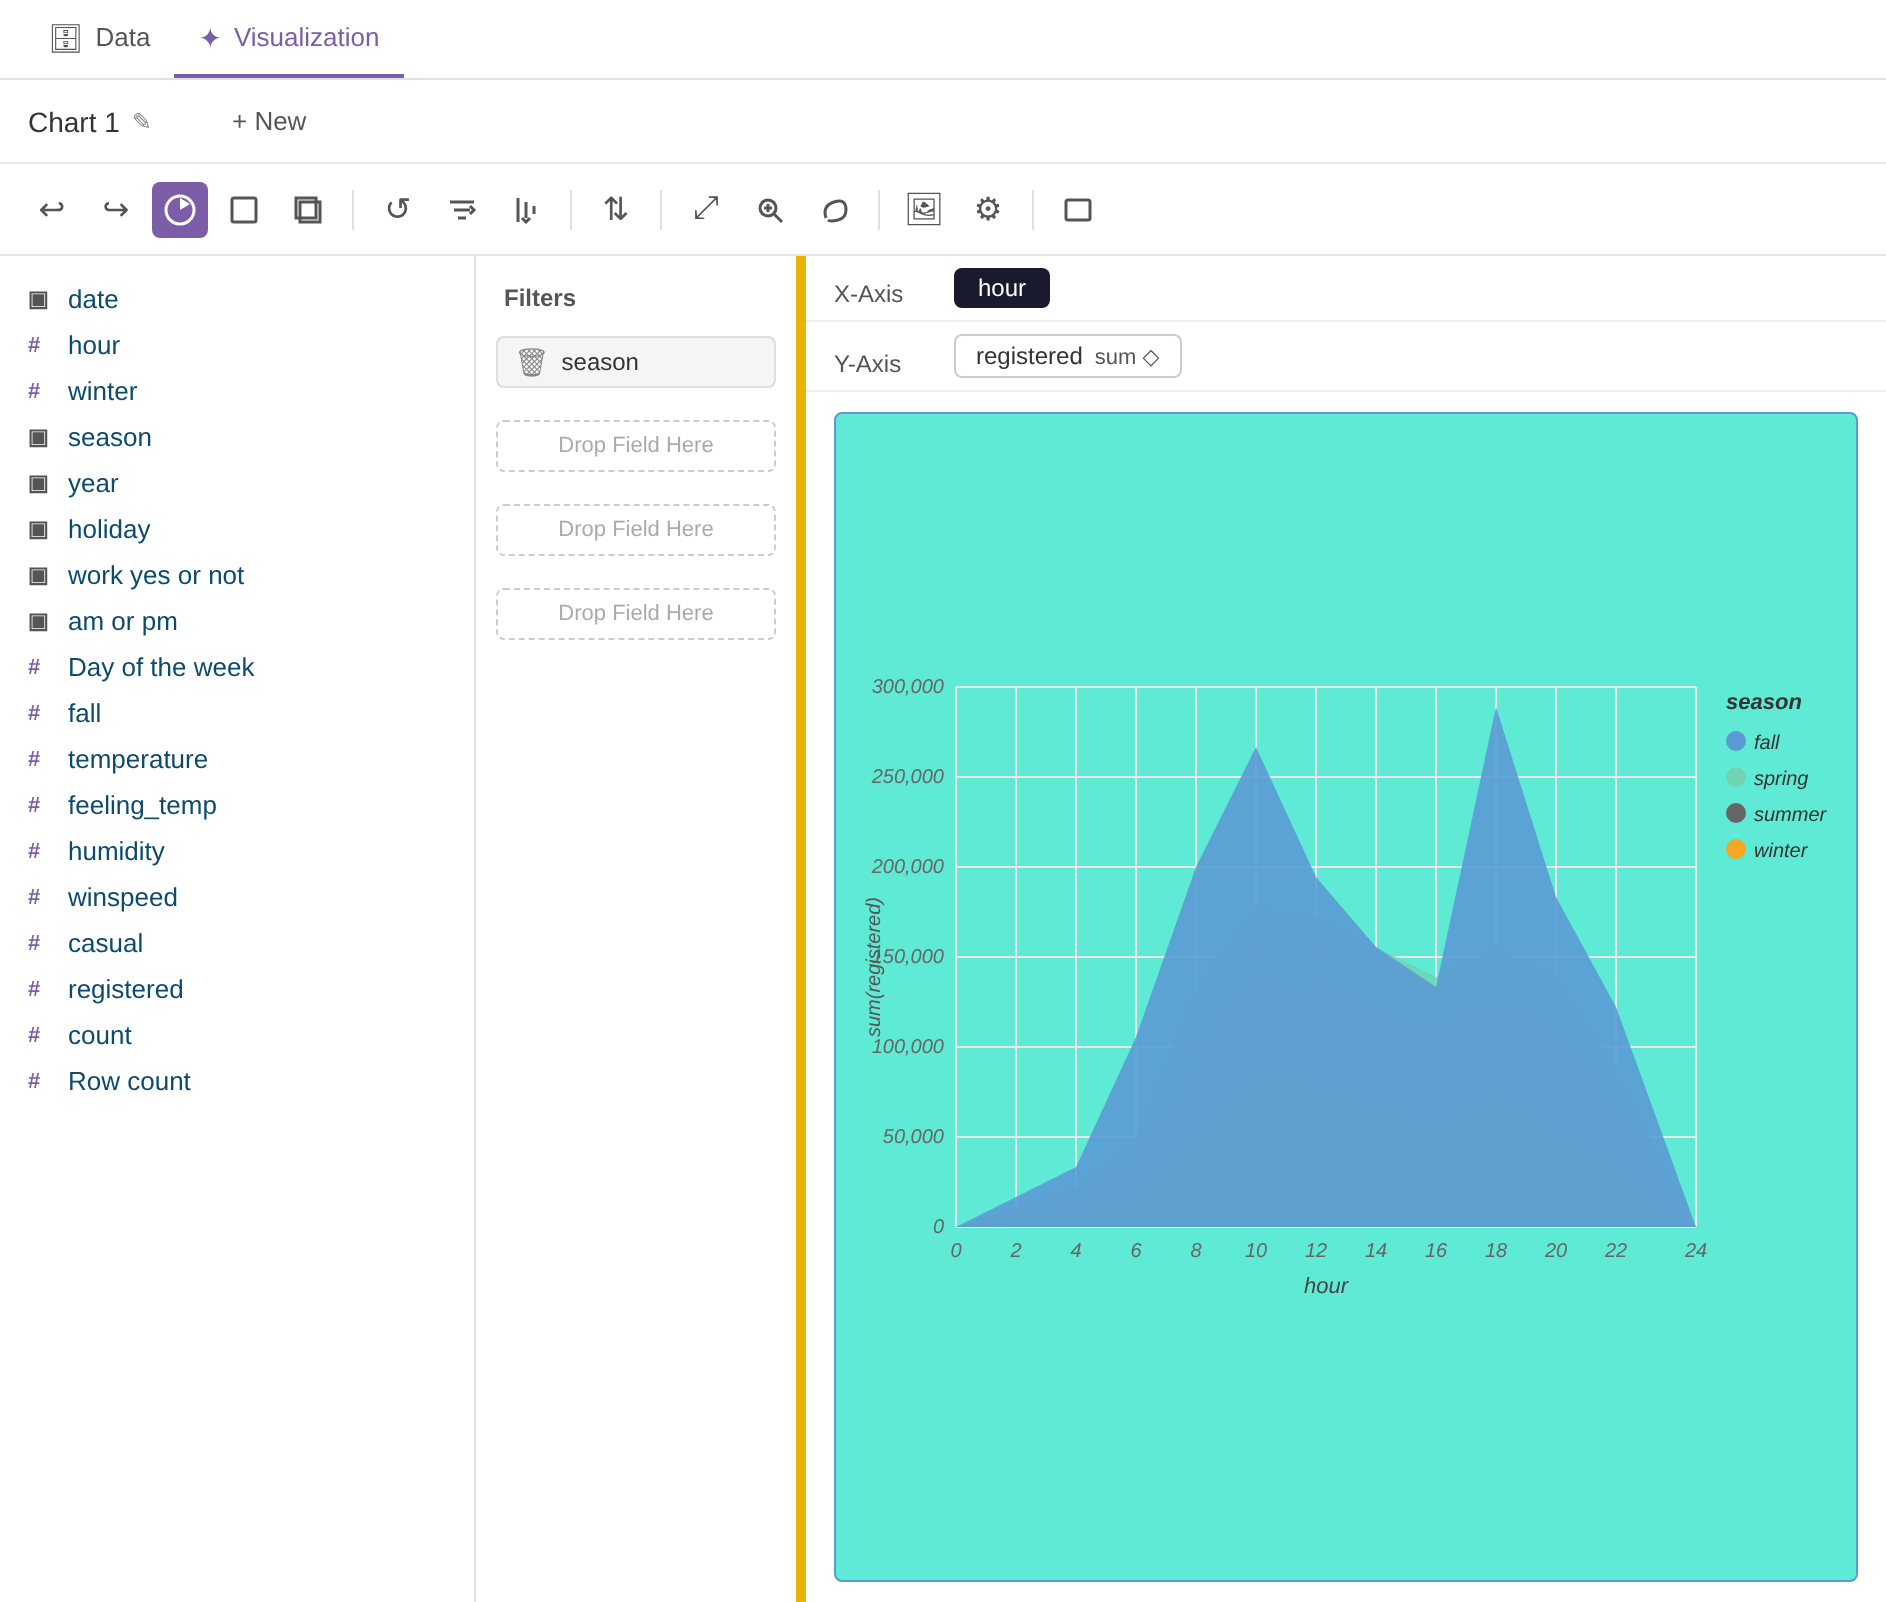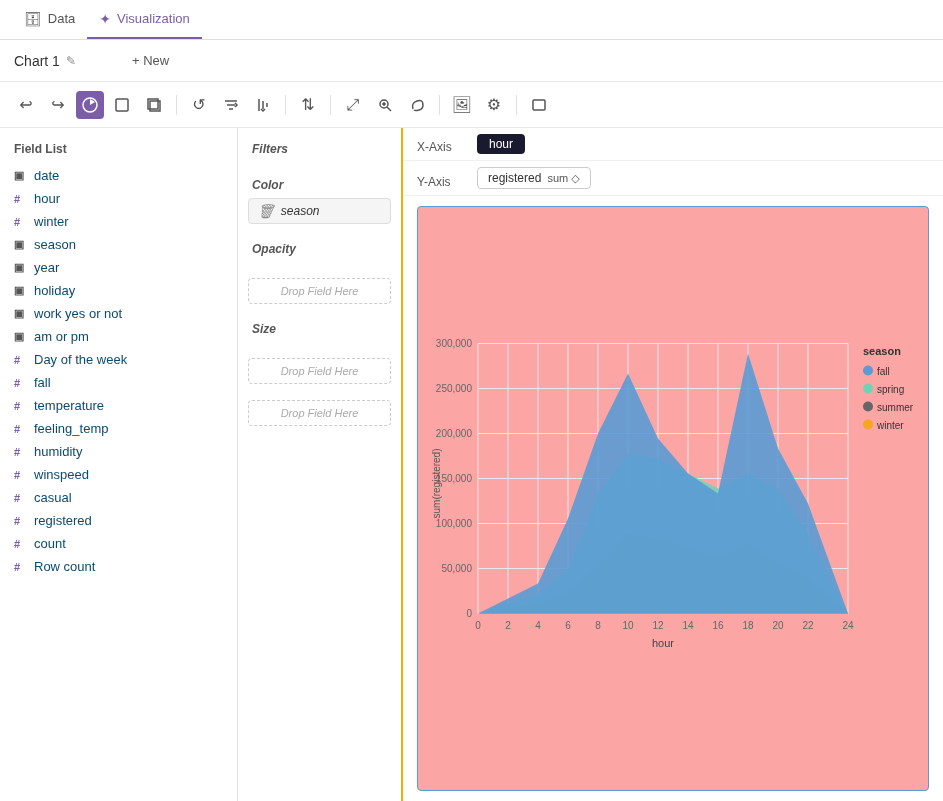--- a/index.html
+++ b/index.html
@@ -8,21 +8,21 @@
     
     .top-tabs { display: flex; align-items: center; border-bottom: 1px solid #e0e0e0; padding: 0 12px; height: 40px; }
     .tab { display: flex; align-items: center; gap: 6px; padding: 0 12px; height: 100%; cursor: pointer; font-size: 13px; color: #555; border-bottom: 2px solid transparent; }
     .tab.active { color: #7b5ea7; border-bottom: 2px solid #7b5ea7; }
     .tab-icon { font-size: 14px; }
 
     
     .chart-titlebar { display: flex; align-items: center; padding: 8px 14px; border-bottom: 1px solid #e8e8e8; gap: 32px; height: 42px; }
     .chart-title { font-size: 14px; font-weight: 500; color: #333; display: flex; align-items: center; gap: 6px; }
     .edit-icon { font-size: 12px; color: #888; cursor: pointer; }
-    .new-btn { display: flex; align-items: flex-start; gap: 4px; font-size: 13px; color: #555; cursor: pointer; padding: 3px 8px; border-radius: 4px; margin-left: 16px; }
+    .new-btn { display: flex; align-items: flex-start; gap: 4px; font-size: 13px; color: #555; cursor: pointer; padding: 3px 8px; border-radius: 4px; }
 
     
     .toolbar { display: flex; align-items: center; gap: 4px; padding: 6px 12px; border-bottom: 1px solid #e8e8e8; height: 46px; }
     .toolbar-btn { width: 28px; height: 28px; display: flex; align-items: center; justify-content: center; border-radius: 4px; cursor: pointer; color: #555; font-size: 16px; border: none; background: none; }
     .toolbar-btn.active { background: #7b5ea7; color: #fff; }
     .toolbar-divider { width: 1px; height: 20px; background: #e0e0e0; margin: 0 4px; }
 
     
     .main-area { display: flex; height: calc(801px - 40px - 42px - 46px); }
 
@@ -33,37 +33,37 @@
     .field-type-icon { font-size: 11px; font-weight: 700; width: 14px; color: #888; }
     .field-type-icon.numeric { color: #7b5ea7; }
     .field-type-icon.string { color: #555; }
     .field-type-icon.date-icon { color: #555; }
     .field-name { font-size: 13px; color: #0c4a6e; }
 
     
     .right-area { display: flex; flex: 1; overflow: hidden; }
 
     
-    .filters-panel { width: 165px; border-right: 2px solid #eab308; padding: 10px 0; flex-shrink: 0; font-style: italic; }
+    .filters-panel { width: 165px; border-right: 5px solid #eab308; padding: 10px 0; flex-shrink: 0; }
     .filters-title { font-size: 12px; font-weight: 600; color: #555; padding: 4px 14px 12px; }
 
     .section-label { font-size: 12px; font-weight: 600; color: #555; padding: 10px 14px 6px; }
     .color-pill { display: flex; align-items: center; gap: 6px; background: #f5f5f5; border: 1px solid #ddd; border-radius: 4px; margin: 0 10px 8px; padding: 4px 8px; font-size: 12px; cursor: pointer; }
     .drop-zone { border: 1px dashed #ccc; border-radius: 4px; margin: 16px 10px 8px; padding: 6px 8px; font-size: 11px; color: #aaa; text-align: center; }
 
     
     .chart-config-area { flex: 1; display: flex; flex-direction: column; overflow: hidden; }
     .axis-row { display: flex; align-items: flex-end; padding: 6px 14px; border-bottom: 1px solid #f0f0f0; gap: 10px; }
     .axis-label { font-size: 12px; color: #555; width: 50px; }
     .axis-pill { background: #1a1a2e; color: #fff; border-radius: 4px; padding: 3px 12px; font-size: 12px; cursor: pointer; }
     .axis-pill-outline { background: #fff; color: #333; border: 1px solid #ccc; border-radius: 4px; padding: 3px 10px; font-size: 12px; display: flex; align-items: center; gap: 6px; cursor: pointer; }
     .axis-pill-outline .agg { color: #555; font-size: 11px; }
 
     .chart-wrapper { flex: 1; padding: 10px 14px; overflow: hidden; }
-    .chart-container { border: 1.5px solid #5b9bd5; border-radius: 4px; width: 100%; height: 100%; background: #fca5a5; padding: 10px; display: flex; flex-direction: column; }
+    .chart-container { border: 1.5px solid #5b9bd5; border-radius: 4px; width: 100%; height: 100%; background: #5eead4; padding: 10px; display: flex; flex-direction: column; font-style: italic; }
 
     
     .chart-svg-area { flex: 1; }
   </style>
 </head>
 <body>
 
 <div class="top-tabs">
   <div class="tab">
     <span class="tab-icon">🗄</span>
@@ -147,21 +147,20 @@
   <button class="toolbar-btn" title="Embed">
     <svg width="16" height="16" viewBox="0 0 16 16" fill="none" stroke="#555" stroke-width="1.5">
         <rect x="2" y="3" width="12" height="10" rx="1"></rect>
       </svg>
   </button>
 </div>
 
 <div class="main-area">
 
   <div class="field-list-panel">
-    <div class="panel-header">Field List</div>
 
     <div class="field-item">
       <span class="field-type-icon date-icon">▣</span>
       <span class="field-name">date</span>
     </div>
     <div class="field-item">
       <span class="field-type-icon numeric">#</span>
       <span class="field-name">hour</span>
     </div>
     <div class="field-item">
@@ -228,32 +227,29 @@
       <span class="field-type-icon numeric">#</span>
       <span class="field-name">Row count</span>
     </div>
   </div>
 
   <div class="right-area">
 
     <div class="filters-panel">
       <div class="filters-title">Filters</div>
 
-      <div class="section-label">Color</div>
       <div class="color-pill">
         <span style="color:#888; font-size:14px;">🗑</span>
         <span>season</span>
       </div>
 
-      <div class="section-label">Opacity</div>
       <div class="drop-zone">
         <span>Drop Field Here</span>
       </div>
 
-      <div class="section-label">Size</div>
       <div class="drop-zone">
         <span>Drop Field Here</span>
       </div>
 
       <div class="drop-zone">
         <span>Drop Field Here</span>
       </div>
     </div>
 
     <div class="chart-config-area">

